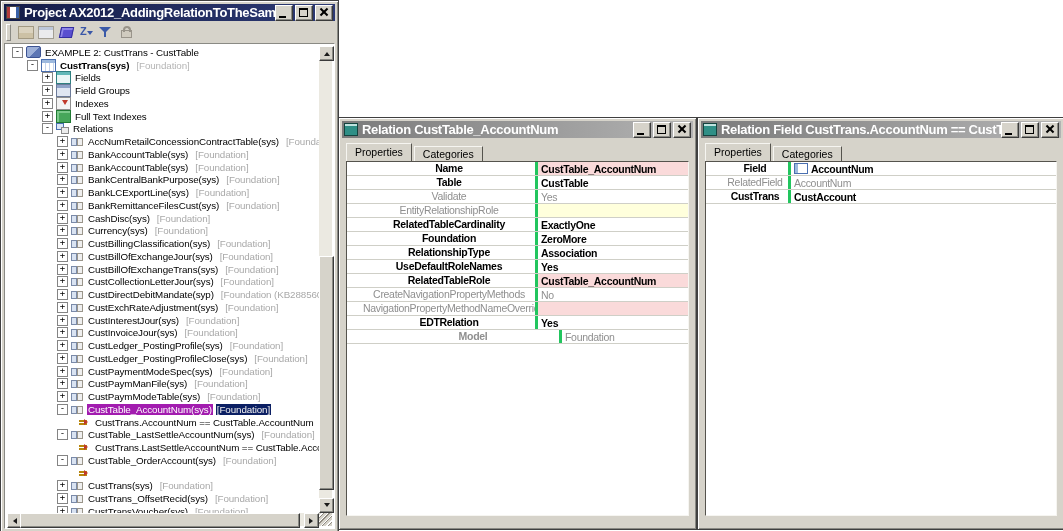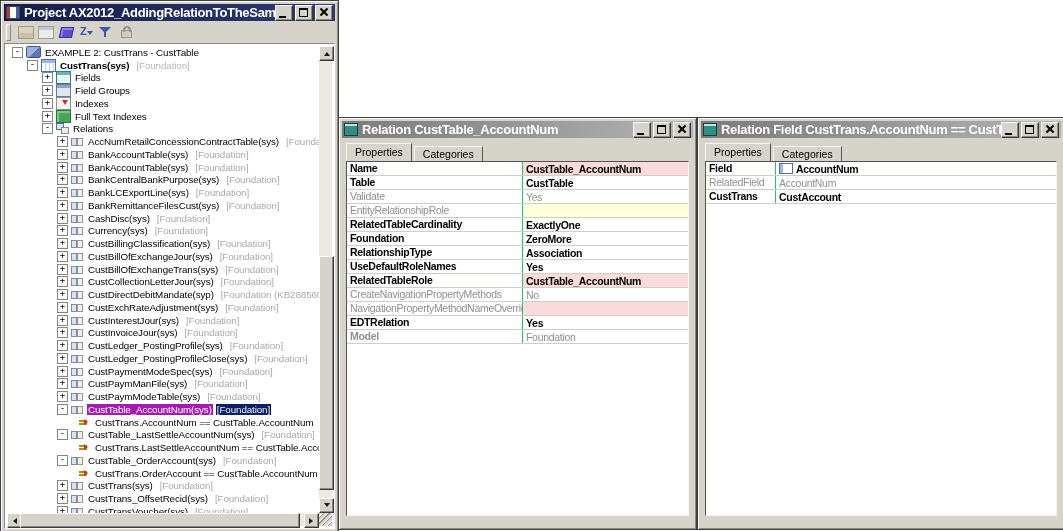--- a/index.html
+++ b/index.html
@@ -115,27 +115,27 @@
     height:14px;line-height:14px;padding:0 8px;background:#d6d3ca;font-size:10.5px;color:#000;
     border-top:1px solid #f6f5f1;border-left:1px solid #f6f5f1;border-right:1px solid #55534d;
     margin-right:2px;position:relative;
   }
   .tab.active{height:17px;line-height:16px;z-index:2;}
   .pgrid{
     position:absolute;left:7px;right:7px;top:43px;bottom:13px;background:#fff;overflow:hidden;
     border:1px solid;border-color:#55534d #f6f5f1 #f6f5f1 #55534d;
   }
   .prow{display:flex;height:13px;border-bottom:1px solid #cfcfc7;font-size:10.5px;letter-spacing:-0.3px;}
-  .pl{flex:none;border-right:1px solid #22c55e;padding-left:3px;line-height:12px;white-space:nowrap;overflow:hidden;background:#fff;}
+  .pl{flex:none;border-right:3px solid #22c55e;padding-left:16px;line-height:12px;white-space:nowrap;overflow:hidden;background:#fff;text-align:center;}
   #relation-window .pl{width:172px;}
   #relation-field-window .pl{width:66px;}
   .pv{flex:1;padding-left:3px;line-height:12px;white-space:nowrap;overflow:hidden;display:flex;align-items:center;background:#fff;}
   .bold{font-weight:bold;color:#000;}
   .gray{color:#8f8f8f;}
-  .graybold{color:#8f8f8f;font-weight:bold;}
+  .graybold{color:#8f8f8f;font-weight:bold;margin-left:24px;}
   .bg-pink{background:#fadada !important;}
   .bg-yellow{background:#ffffdc !important;}
   .ic-fieldsmall{width:12px;height:9px;flex:none;border:1px solid #4a6fb0;background:#fff;
     box-shadow:inset 3px 0 0 #9db9de;margin-right:3px;}
 </style>
 </head>
 <body>
 
 <div class="win" id="project-window">
   <div class="titlebar active">
@@ -356,21 +356,20 @@
         </div>
         <div class="trow" style="padding-left: 50px;">
           <span class="exp">-</span>
           <span class="tico ic-relation"></span>
           <span class="lbl">CustTable_OrderAccount(sys)</span>
           <span class="tag">[Foundation]</span>
         </div>
         <div class="trow" style="padding-left: 65px;">
           <span class="expspacer"></span>
           <span class="tico ic-fieldmap"></span>
-          <span class="lbl">CustTrans.OrderAccount == CustTable.AccountNum</span>
         </div>
         <div class="trow" style="padding-left: 50px;">
           <span class="exp">+</span>
           <span class="tico ic-relation"></span>
           <span class="lbl">CustTrans(sys)</span>
           <span class="tag">[Foundation]</span>
         </div>
         <div class="trow" style="padding-left: 50px;">
           <span class="exp">+</span>
           <span class="tico ic-relation"></span>

